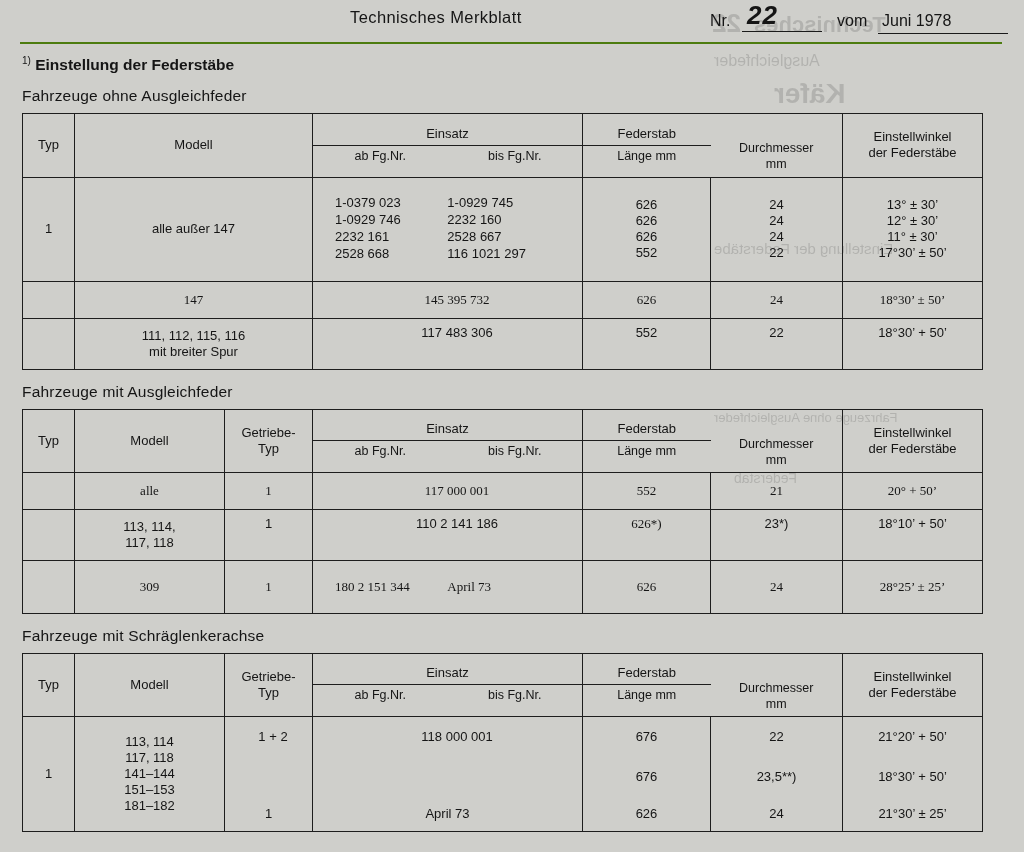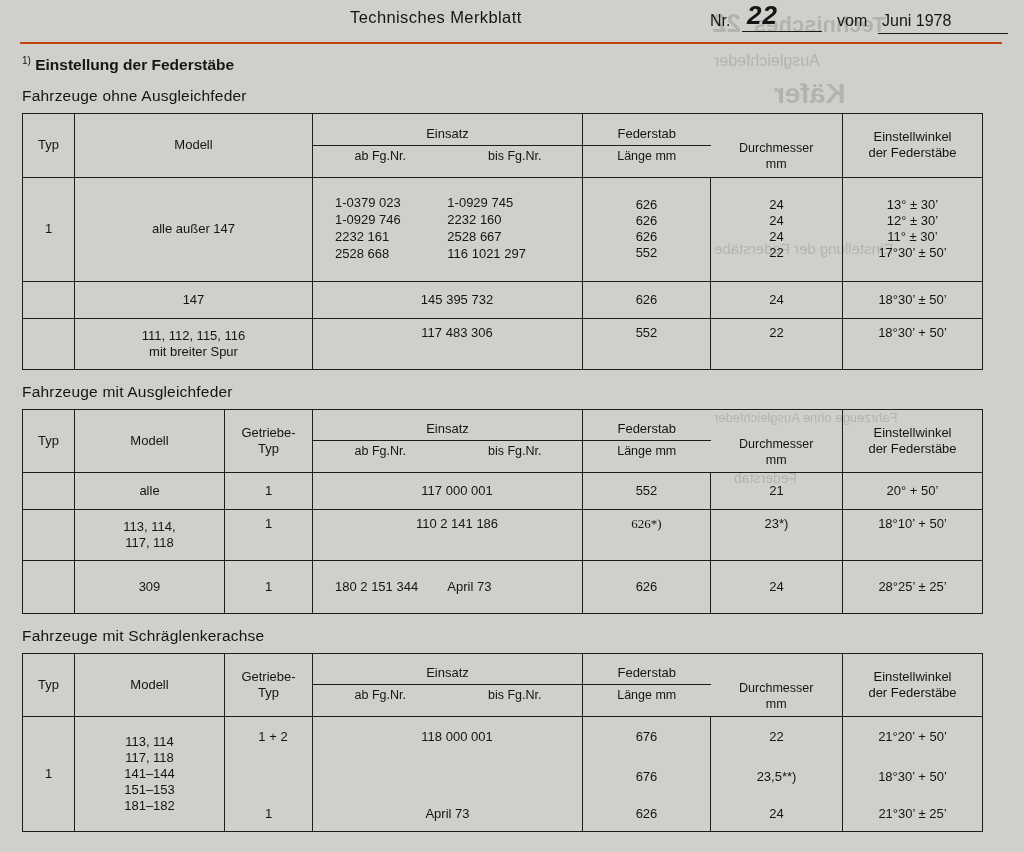--- a/index.html
+++ b/index.html
@@ -37,21 +37,21 @@
   .page {
     position: relative;
     padding: 0 18px;
     z-index: 2;
   }
 
   
   .doc-header {
     position: relative;
     height: 42px;
-    border-bottom: 2px solid #c2410c;
+    border-bottom: 2px solid #4d7c0f;
     margin: 0 4px 0 2px;
   }
   .hdr-title {
     position: absolute;
     left: 330px;
     top: 8px;
     font-size: 16.5px;
     letter-spacing: 0.4px;
   }
   .hdr-nr-label {
@@ -134,21 +134,21 @@
     font-size: 13px;
   }
   .hd-tall { height: 58px; }
   .nb-t { border-top: none !important; }
   .nb-b { border-bottom: none !important; }
   .split-left  { border-right: none !important; }
   .split-right { border-left: none !important; }
 
   .cell-multi { white-space: pre-line; line-height: 1.30; }
   .tall-row td { height: 68px; }
-  .row-h38 td { height: 32px; }
+  .row-h38 td { height: 32px; font-family: Liberation Serif, serif; }
   .row-h46 td { height: 42px; }
 
   .hd-sub { font-size: 12.5px; }
 
   
   .grp { padding: 0 !important; border-bottom: none !important; }
   .grp-top {
     display: block;
     padding: 3px 0 3px 0;
     border-bottom: 1.3px solid #1d1d1d;

